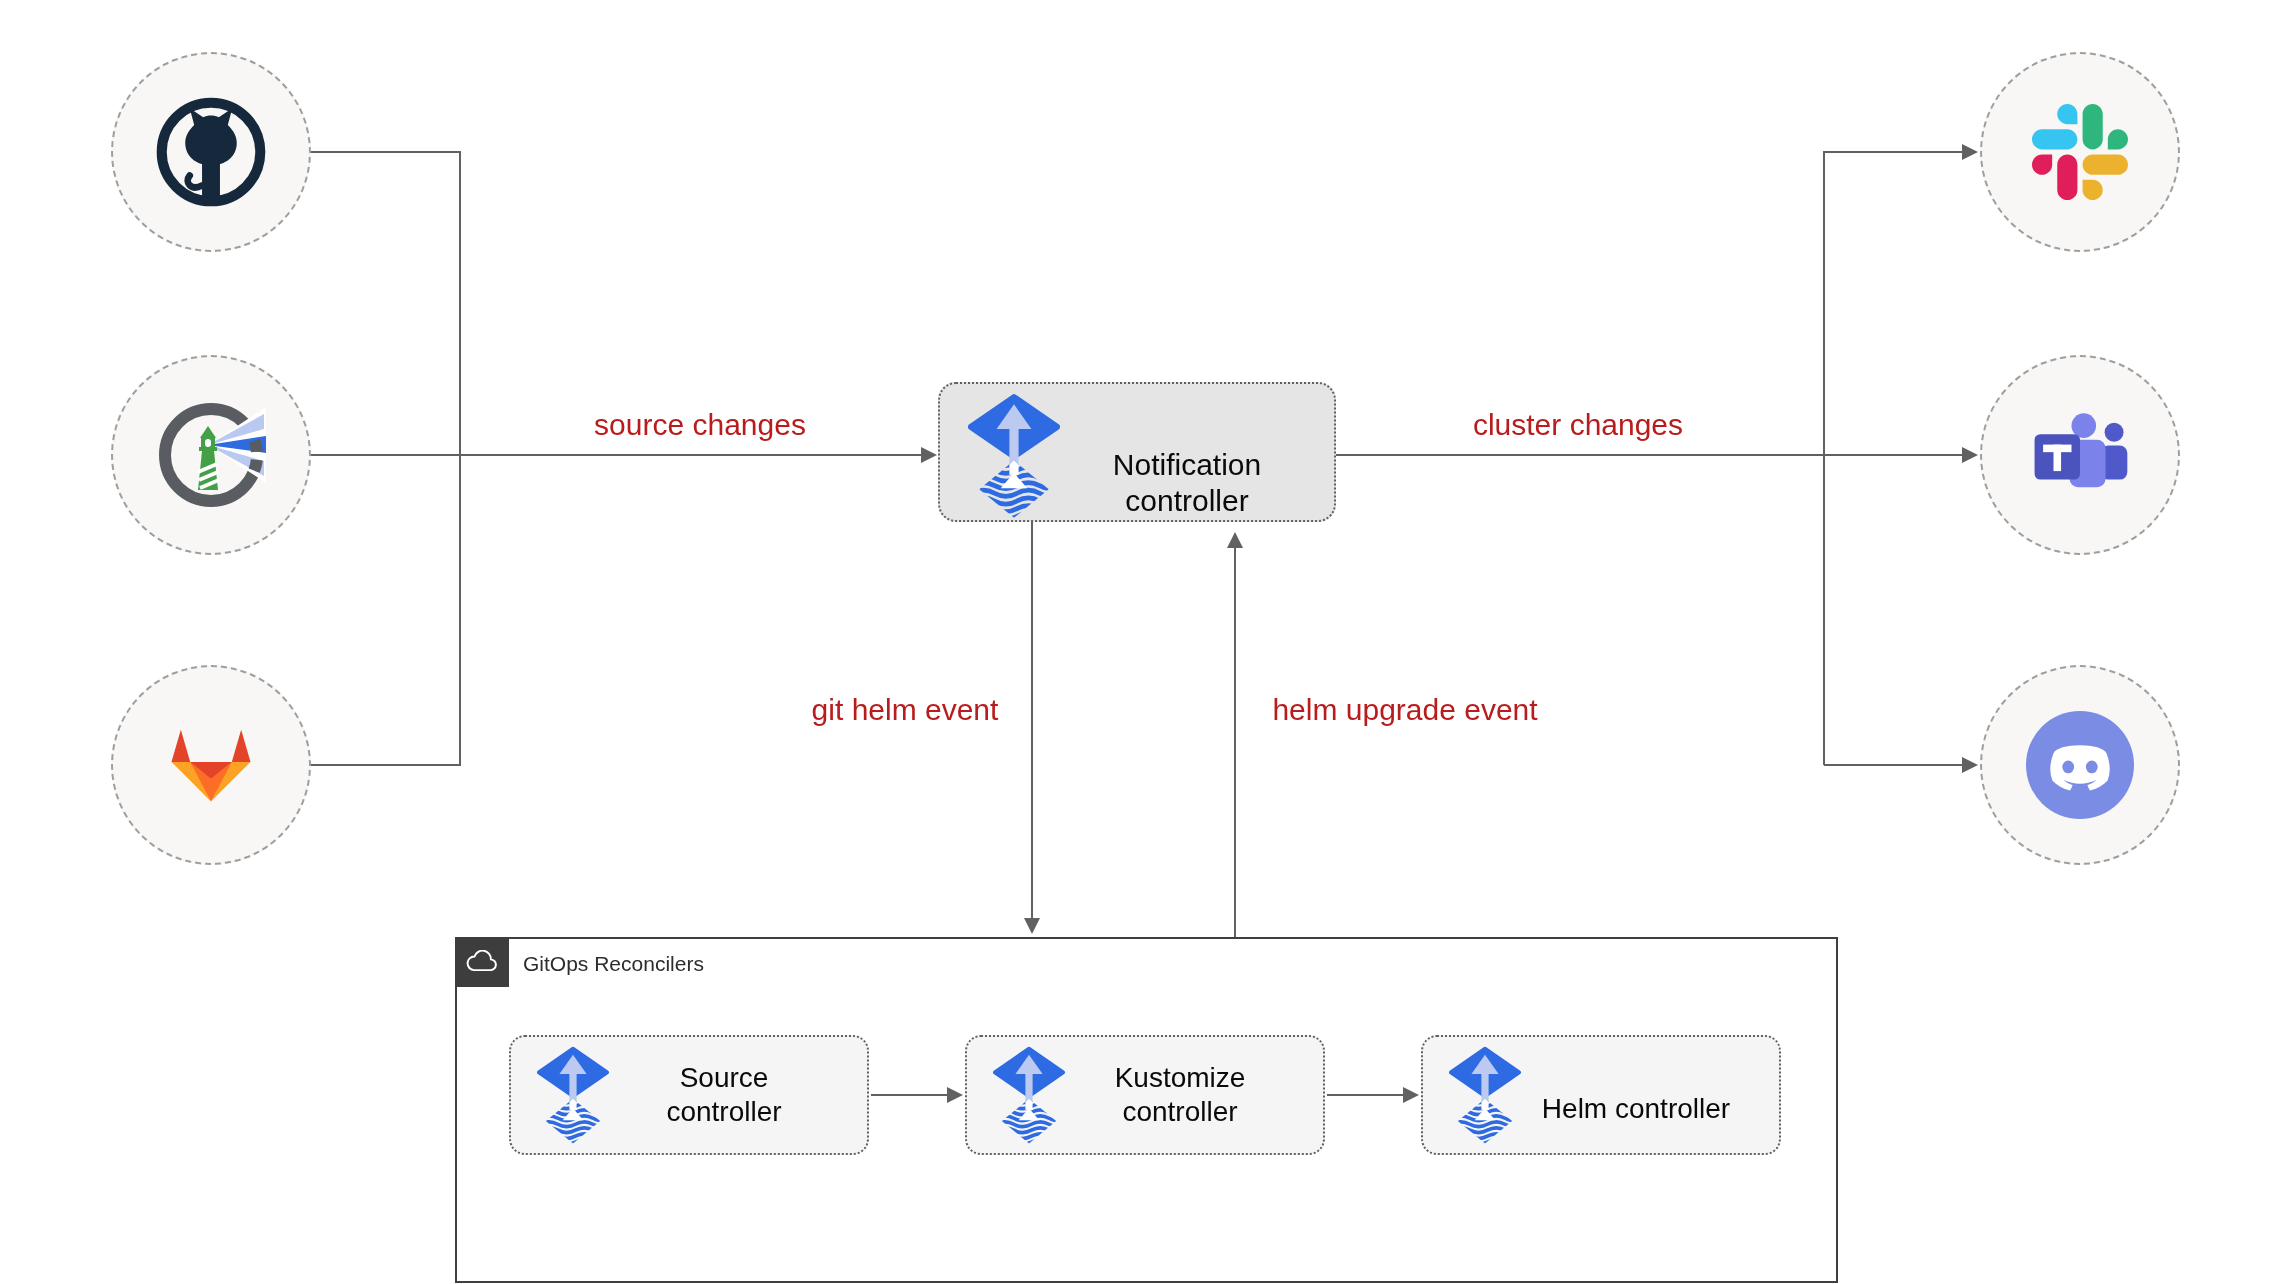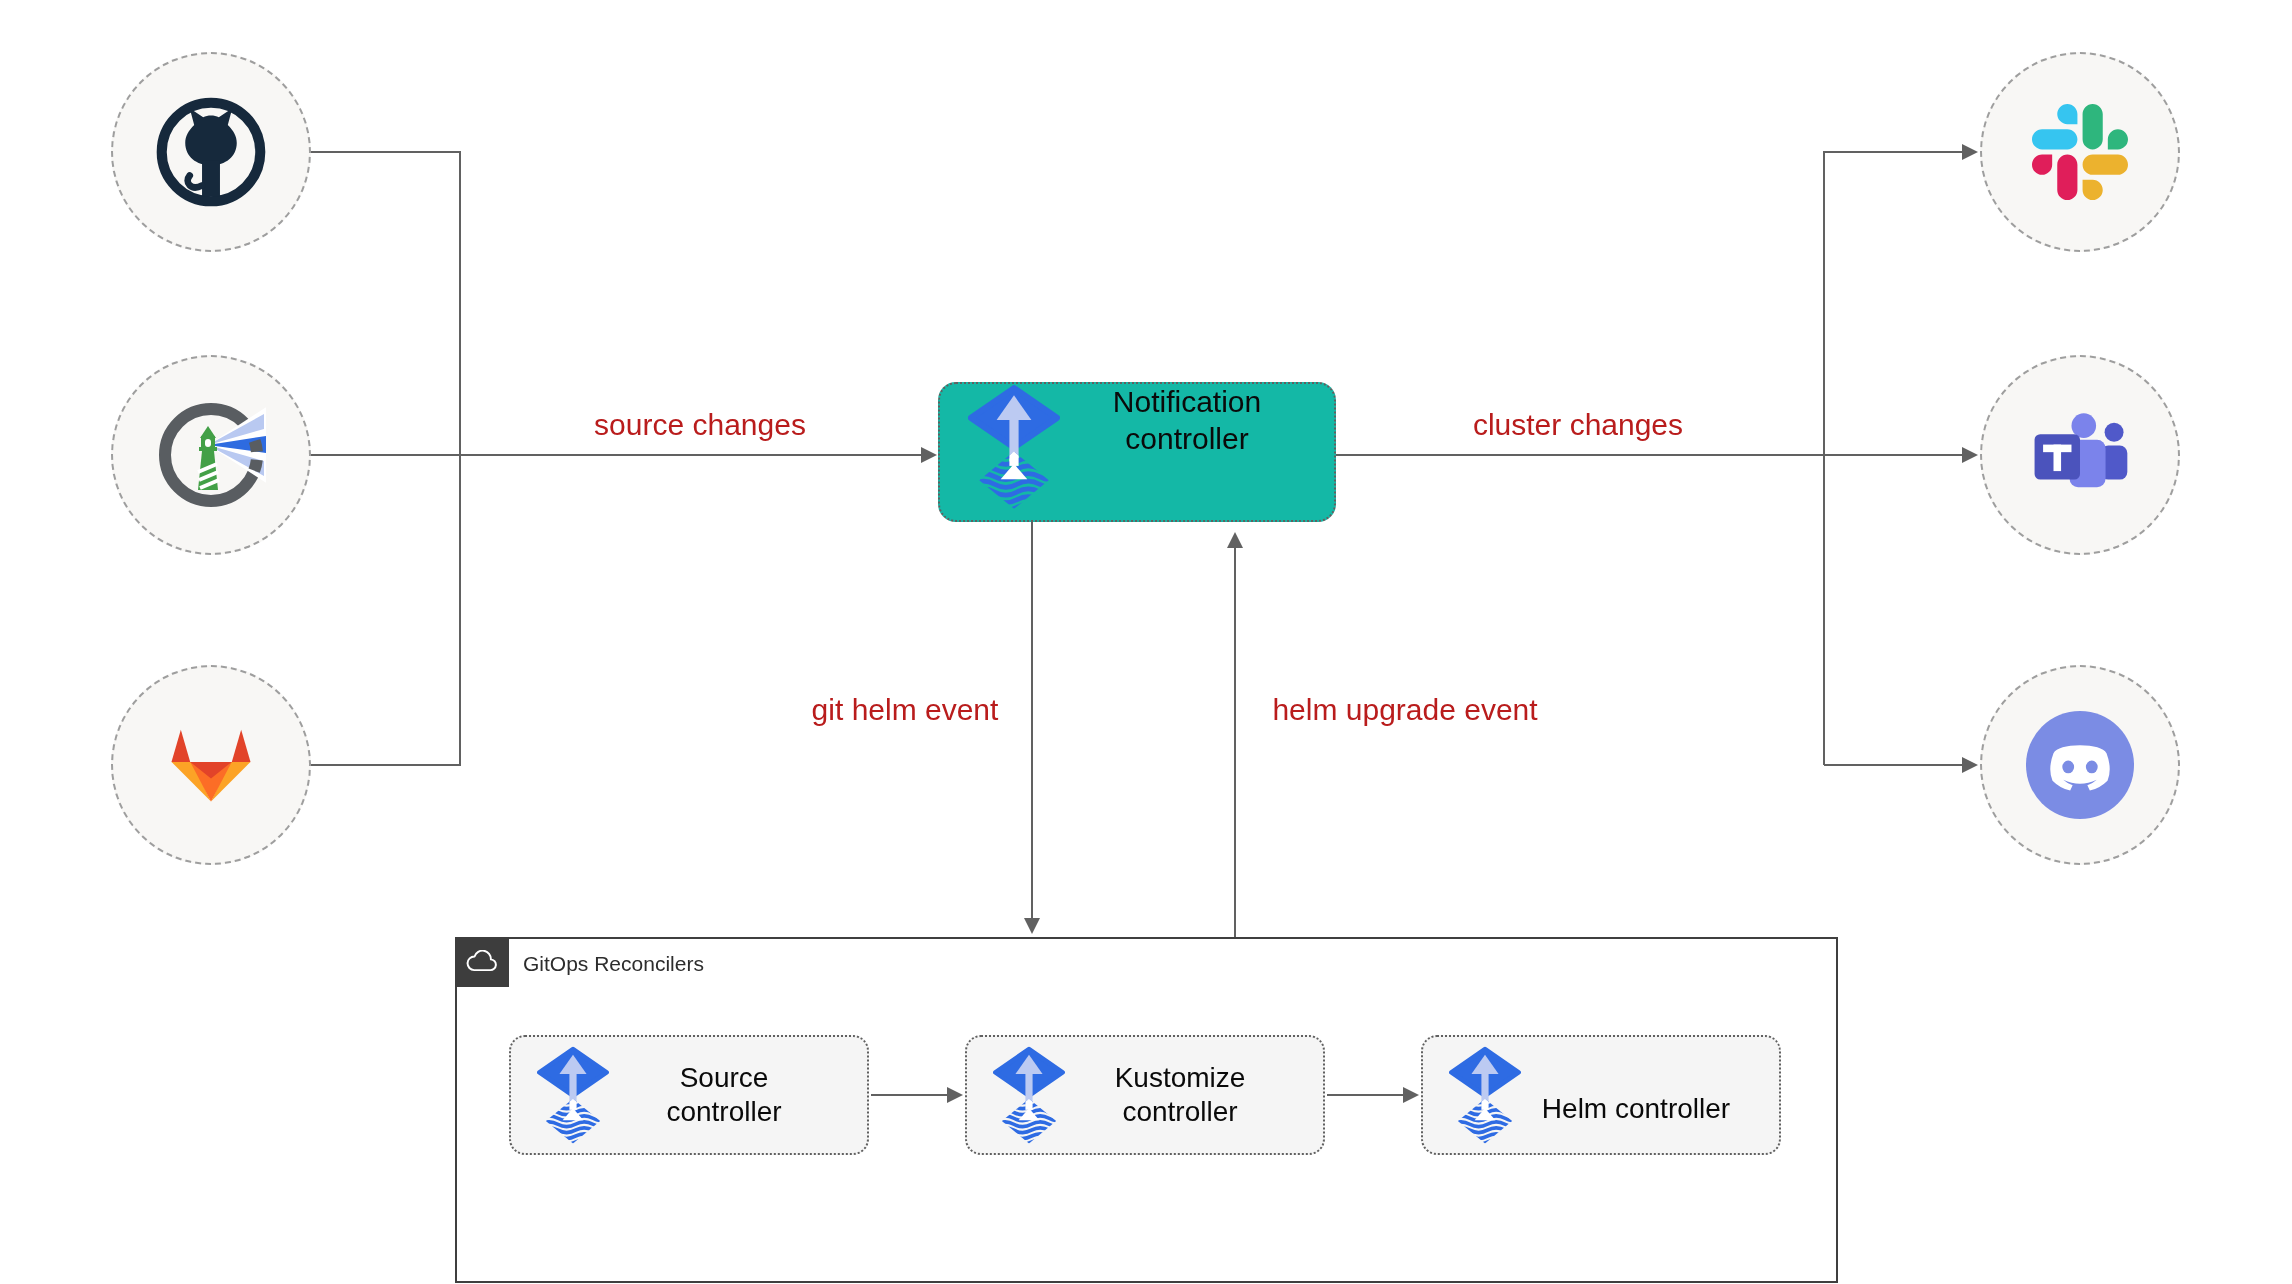--- a/index.html
+++ b/index.html
@@ -3,22 +3,22 @@
 <meta charset="utf-8">
 <style>
   html,body{margin:0;padding:0;background:#ffffff;}
   body{width:2292px;height:1284px;position:relative;overflow:hidden;
        font-family:"Liberation Sans", sans-serif;}
   
   .node-circle{position:absolute;width:200px;height:200px;border-radius:50%;
     background:#f8f7f5;border:2px dashed #9e9e9e;box-sizing:border-box;
     display:flex;align-items:center;justify-content:center;}
   
-  .ctrl-box{position:absolute;background:#14b8a6;border:2.5px dotted #606060;
-    border-radius:18px;box-sizing:border-box;display:flex;align-items:flex-start;}
+  .ctrl-box{position:absolute;background:#e5e5e5;border:2.5px dotted #606060;
+    border-radius:18px;box-sizing:border-box;display:flex;align-items:flex-end;}
   .ctrl-label{font-size:30px;line-height:1.22;color:#0a0a0a;text-align:center;}
   
   .hline{position:absolute;height:2px;background:#616161;}
   .vline{position:absolute;width:2px;background:#616161;}
   .ah-right{position:absolute;width:0;height:0;border-top:8px solid transparent;
     border-bottom:8px solid transparent;border-left:16px solid #616161;}
   .ah-down{position:absolute;width:0;height:0;border-left:8px solid transparent;
     border-right:8px solid transparent;border-top:16px solid #616161;}
   .ah-up{position:absolute;width:0;height:0;border-left:8px solid transparent;
     border-right:8px solid transparent;border-bottom:16px solid #616161;}

